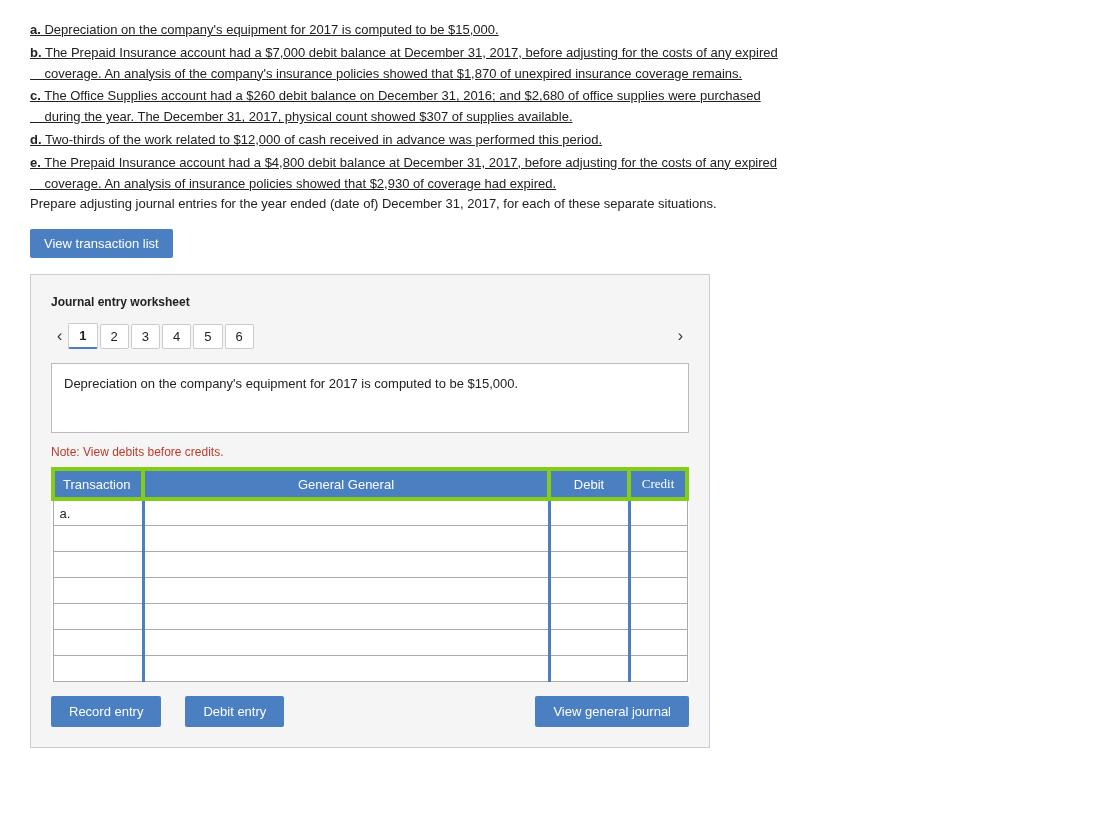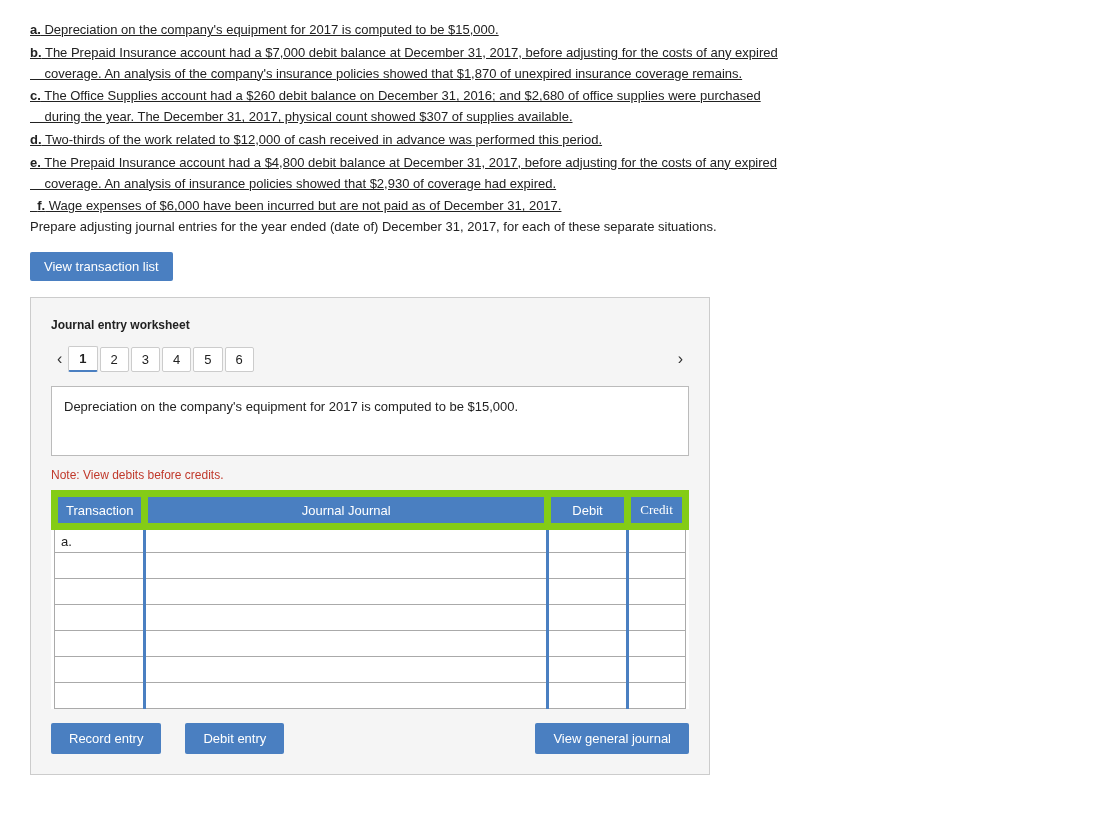--- a/index.html
+++ b/index.html
@@ -92,21 +92,21 @@
       border-collapse: collapse;
       background: #fff;
     }
     .journal-table th {
       background: #4a7fc1;
       color: #fff;
       text-align: center;
       padding: 5px 8px;
       font-size: 13px;
       font-weight: normal;
-      border: 7px solid #84cc16;
+      border: 4px solid #84cc16;
     }
     .journal-table th.col-transaction {
       width: 90px;
       text-align: left;
       padding-left: 8px;
     }
     .journal-table th.col-general {
       text-align: center;
     }
     .journal-table th.col-debit {
@@ -184,21 +184,20 @@
 
 
 
 
 <div class="intro-text">
   <p><strong>a.</strong> Depreciation on the company's equipment for 2017 is computed to be $15,000.</p>
   <p><strong>b.</strong> The Prepaid Insurance account had a $7,000 debit balance at December 31, 2017, before adjusting for the costs of any expired<br>&nbsp;&nbsp;&nbsp;&nbsp;coverage. An analysis of the company's insurance policies showed that $1,870 of unexpired insurance coverage remains.</p>
   <p><strong>c.</strong> The Office Supplies account had a $260 debit balance on December 31, 2016; and $2,680 of office supplies were purchased<br>&nbsp;&nbsp;&nbsp;&nbsp;during the year. The December 31, 2017, physical count showed $307 of supplies available.</p>
   <p><strong>d.</strong> Two-thirds of the work related to $12,000 of cash received in advance was performed this period.</p>
   <p><strong>e.</strong> The Prepaid Insurance account had a $4,800 debit balance at December 31, 2017, before adjusting for the costs of any expired<br>&nbsp;&nbsp;&nbsp;&nbsp;coverage. An analysis of insurance policies showed that $2,930 of coverage had expired.</p>
-  <p>&nbsp;&nbsp;<strong>f.</strong> Wage expenses of $6,000 have been incurred but are not paid as of December 31, 2017.</p>
 </div>
 
 <div class="prepare-text">Prepare adjusting journal entries for the year ended (date of) December 31, 2017, for each of these separate situations.</div>
 
 <button class="view-transaction-btn">View transaction list</button>
 
 
 <div class="worksheet-container">
   <div class="worksheet-title">Journal entry worksheet</div>
 
@@ -214,21 +213,21 @@
   </div>
 
   <div class="description-box">Depreciation on the company's equipment for 2017 is computed to be $15,000.</div>
 
   <div class="note-text">Note: View debits before credits.</div>
 
   <table class="journal-table">
     <thead>
       <tr>
         <th class="col-transaction">Transaction</th>
-        <th class="col-general">Journal Journal</th>
+        <th class="col-general">General General</th>
         <th class="col-debit">Debit</th>
         <th class="col-credit">Credit</th>
       </tr>
     </thead>
     <tbody>
       <tr>
         <td class="cell-transaction">a.</td>
         <td class="blue-left"><input type="text" style=""></td>
         <td class="blue-left"><input type="text" style=""></td>
         <td class="blue-left"><input type="text" style=""></td>

